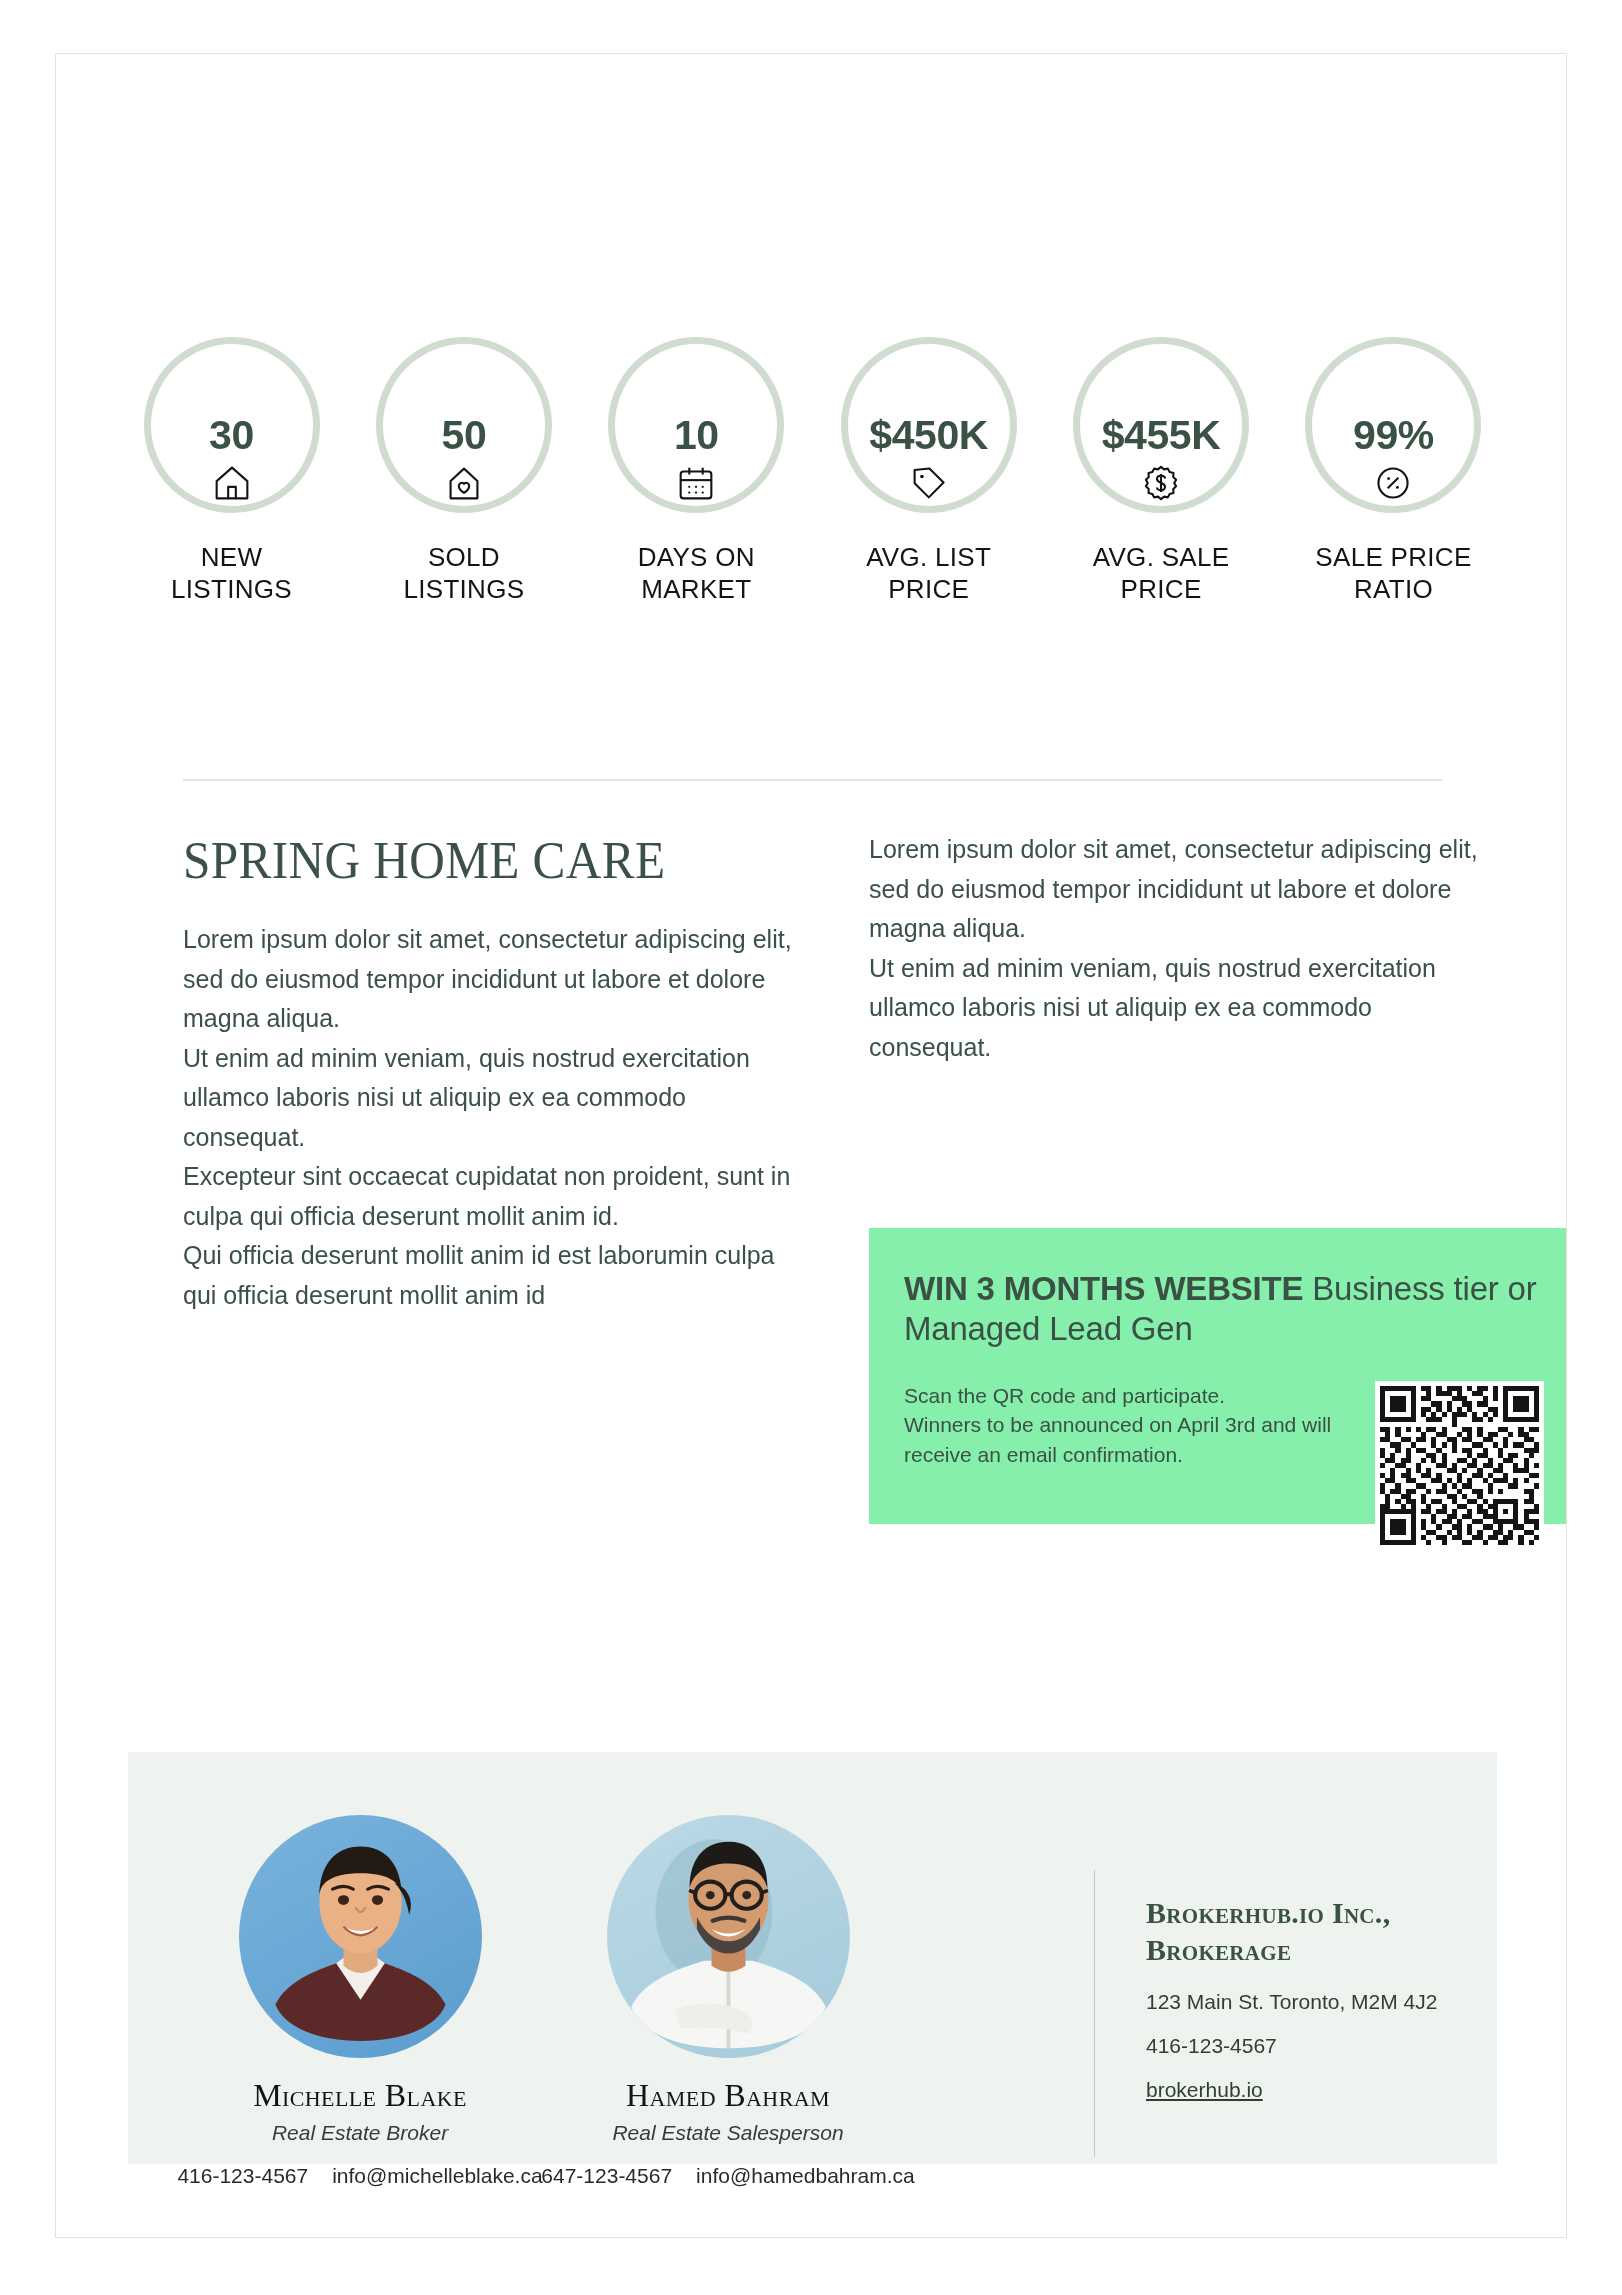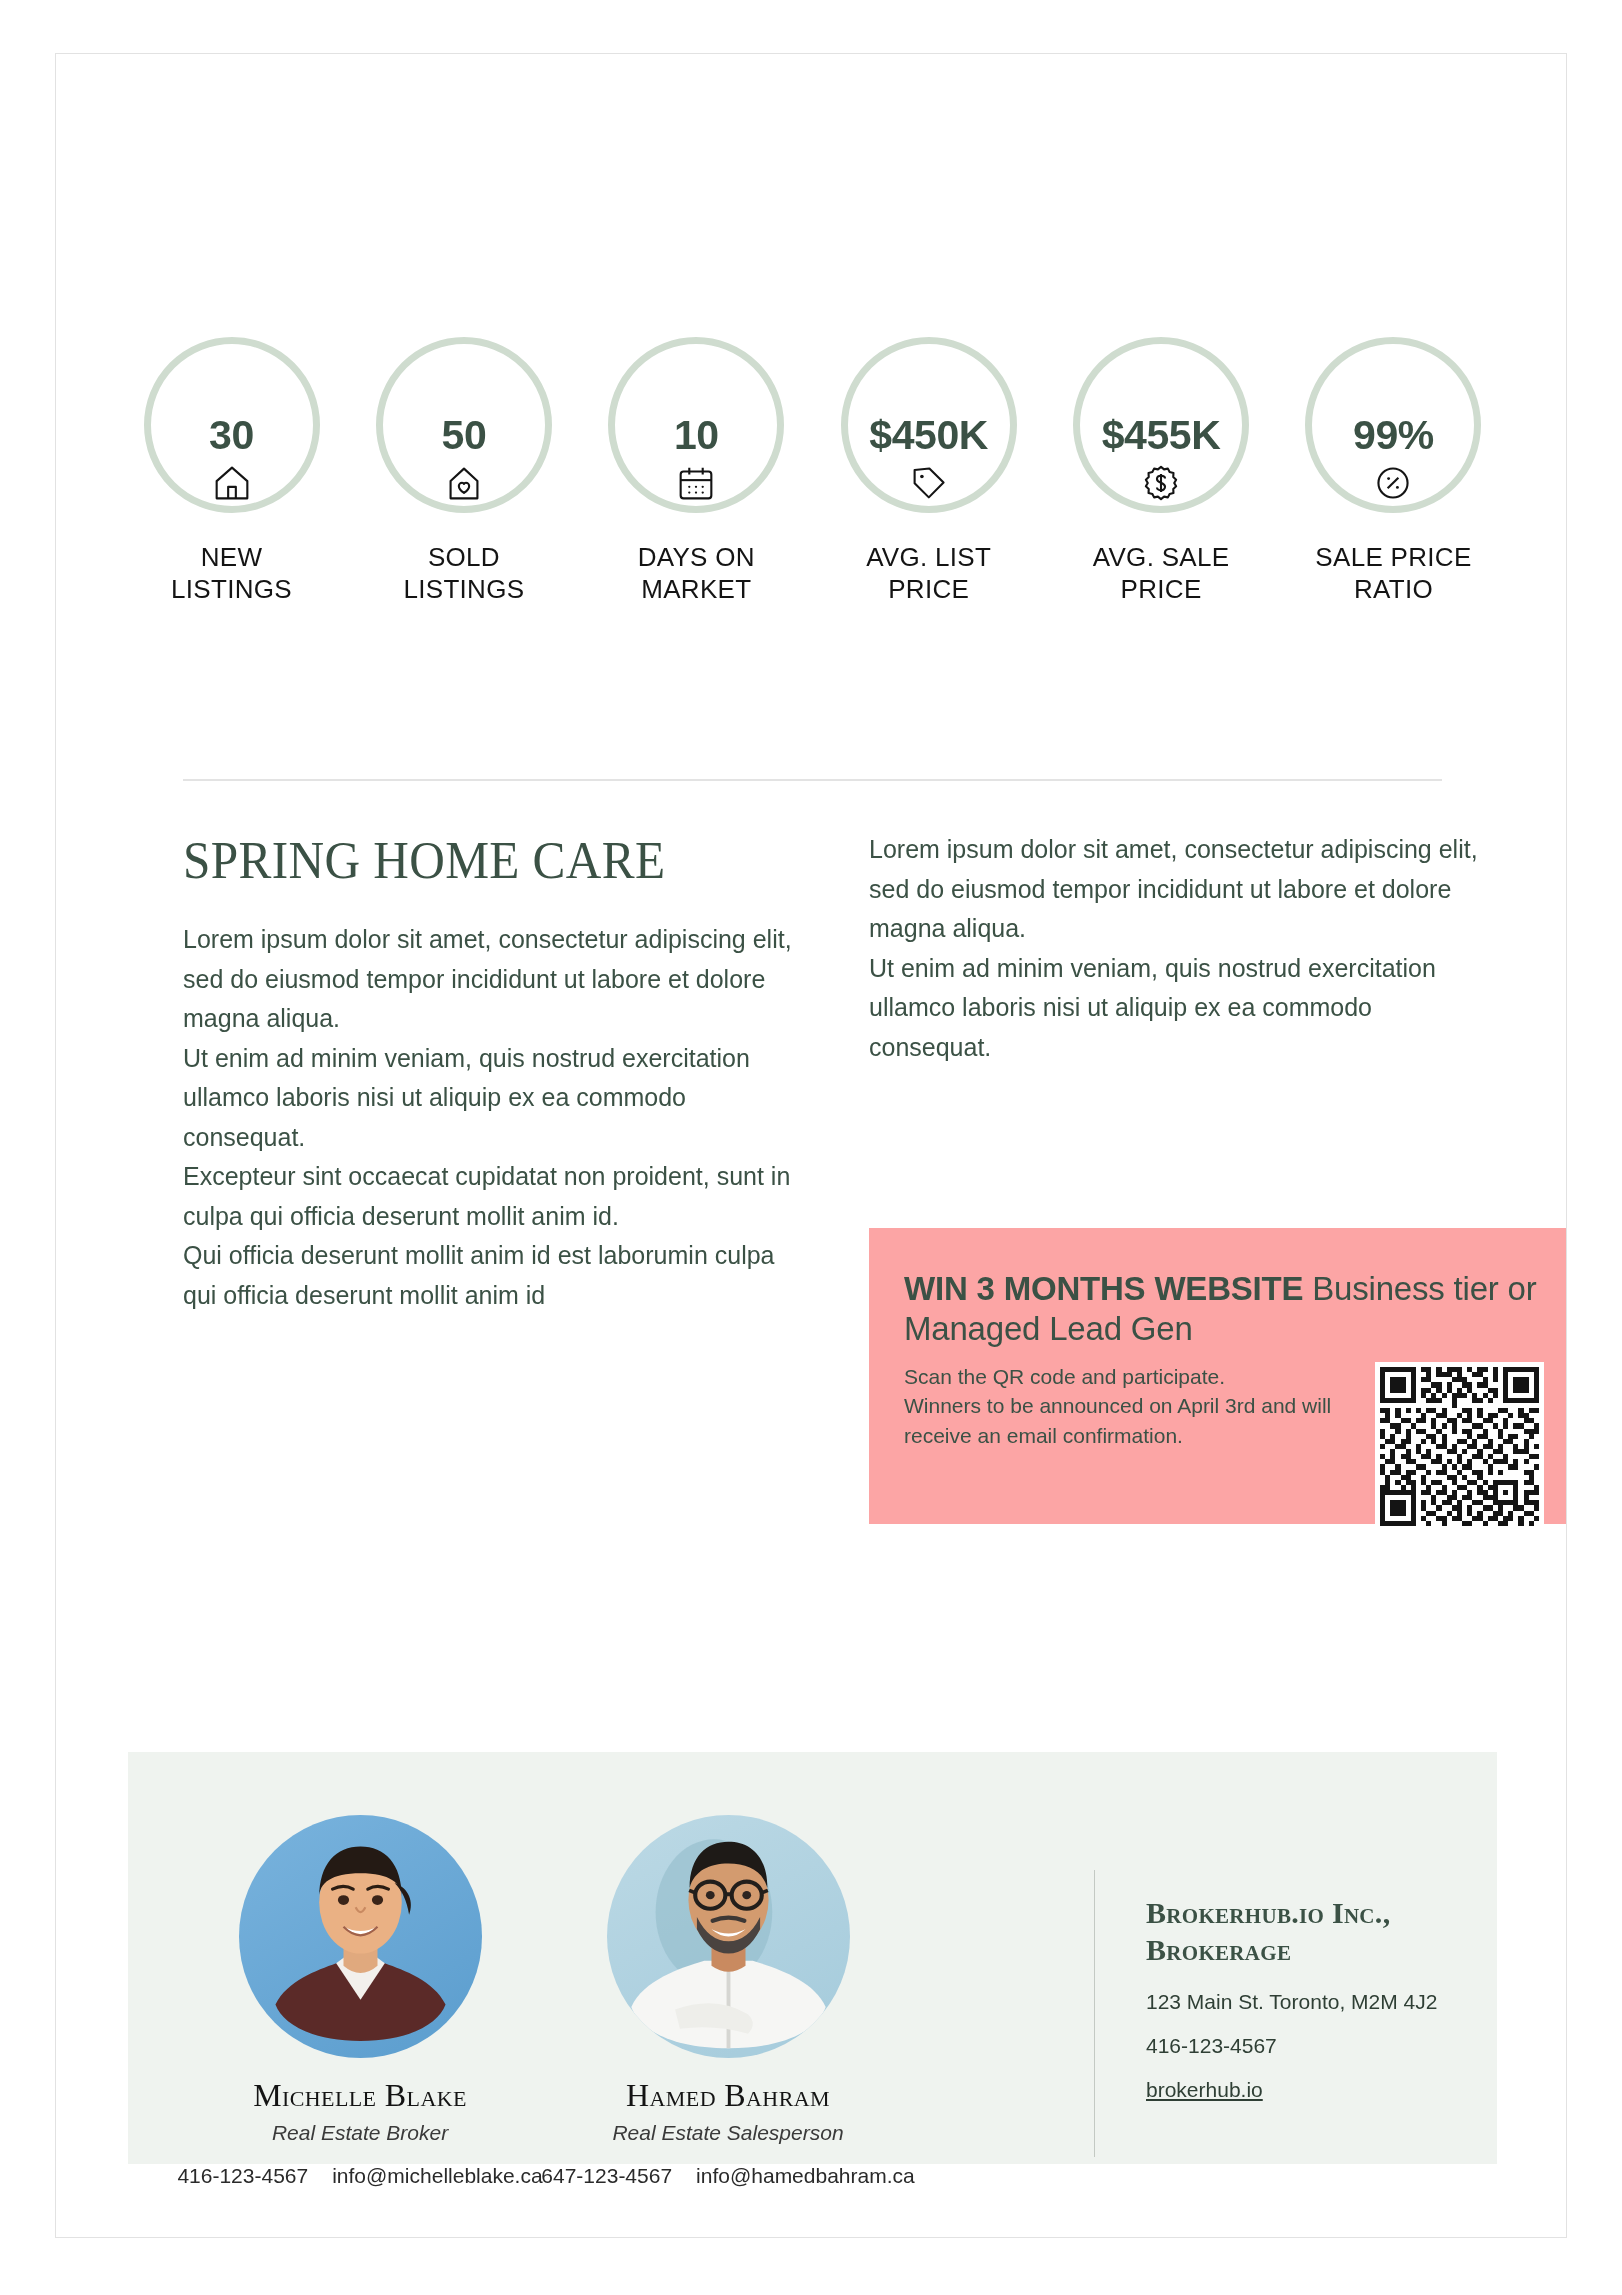--- a/index.html
+++ b/index.html
@@ -122,33 +122,33 @@
     color: #3b5145;
   }
   .body-text p { margin: 0; }
 
   
   .promo {
     position: absolute;
     left: 686px; top: 398px;
     width: 710px;
     height: 296px;
-    background: #fca5a5;
+    background: #86efac;
     padding: 41px 35px 0 35px;
   }
   .promo-head {
     font-size: 33px;
     line-height: 1.22;
     color: #3b5145;
     letter-spacing: -0.2px;
   }
   .promo-head b { font-weight: bold; }
   .promo-bottom {
     display: flex;
-    margin-top: 12px;
+    margin-top: 31px;
     gap: 10px;
   }
   .promo-text {
     flex: 1;
     font-size: 21px;
     line-height: 1.42;
     color: #3b5145;
   }
   .qr {
     width: 169px; height: 169px;

